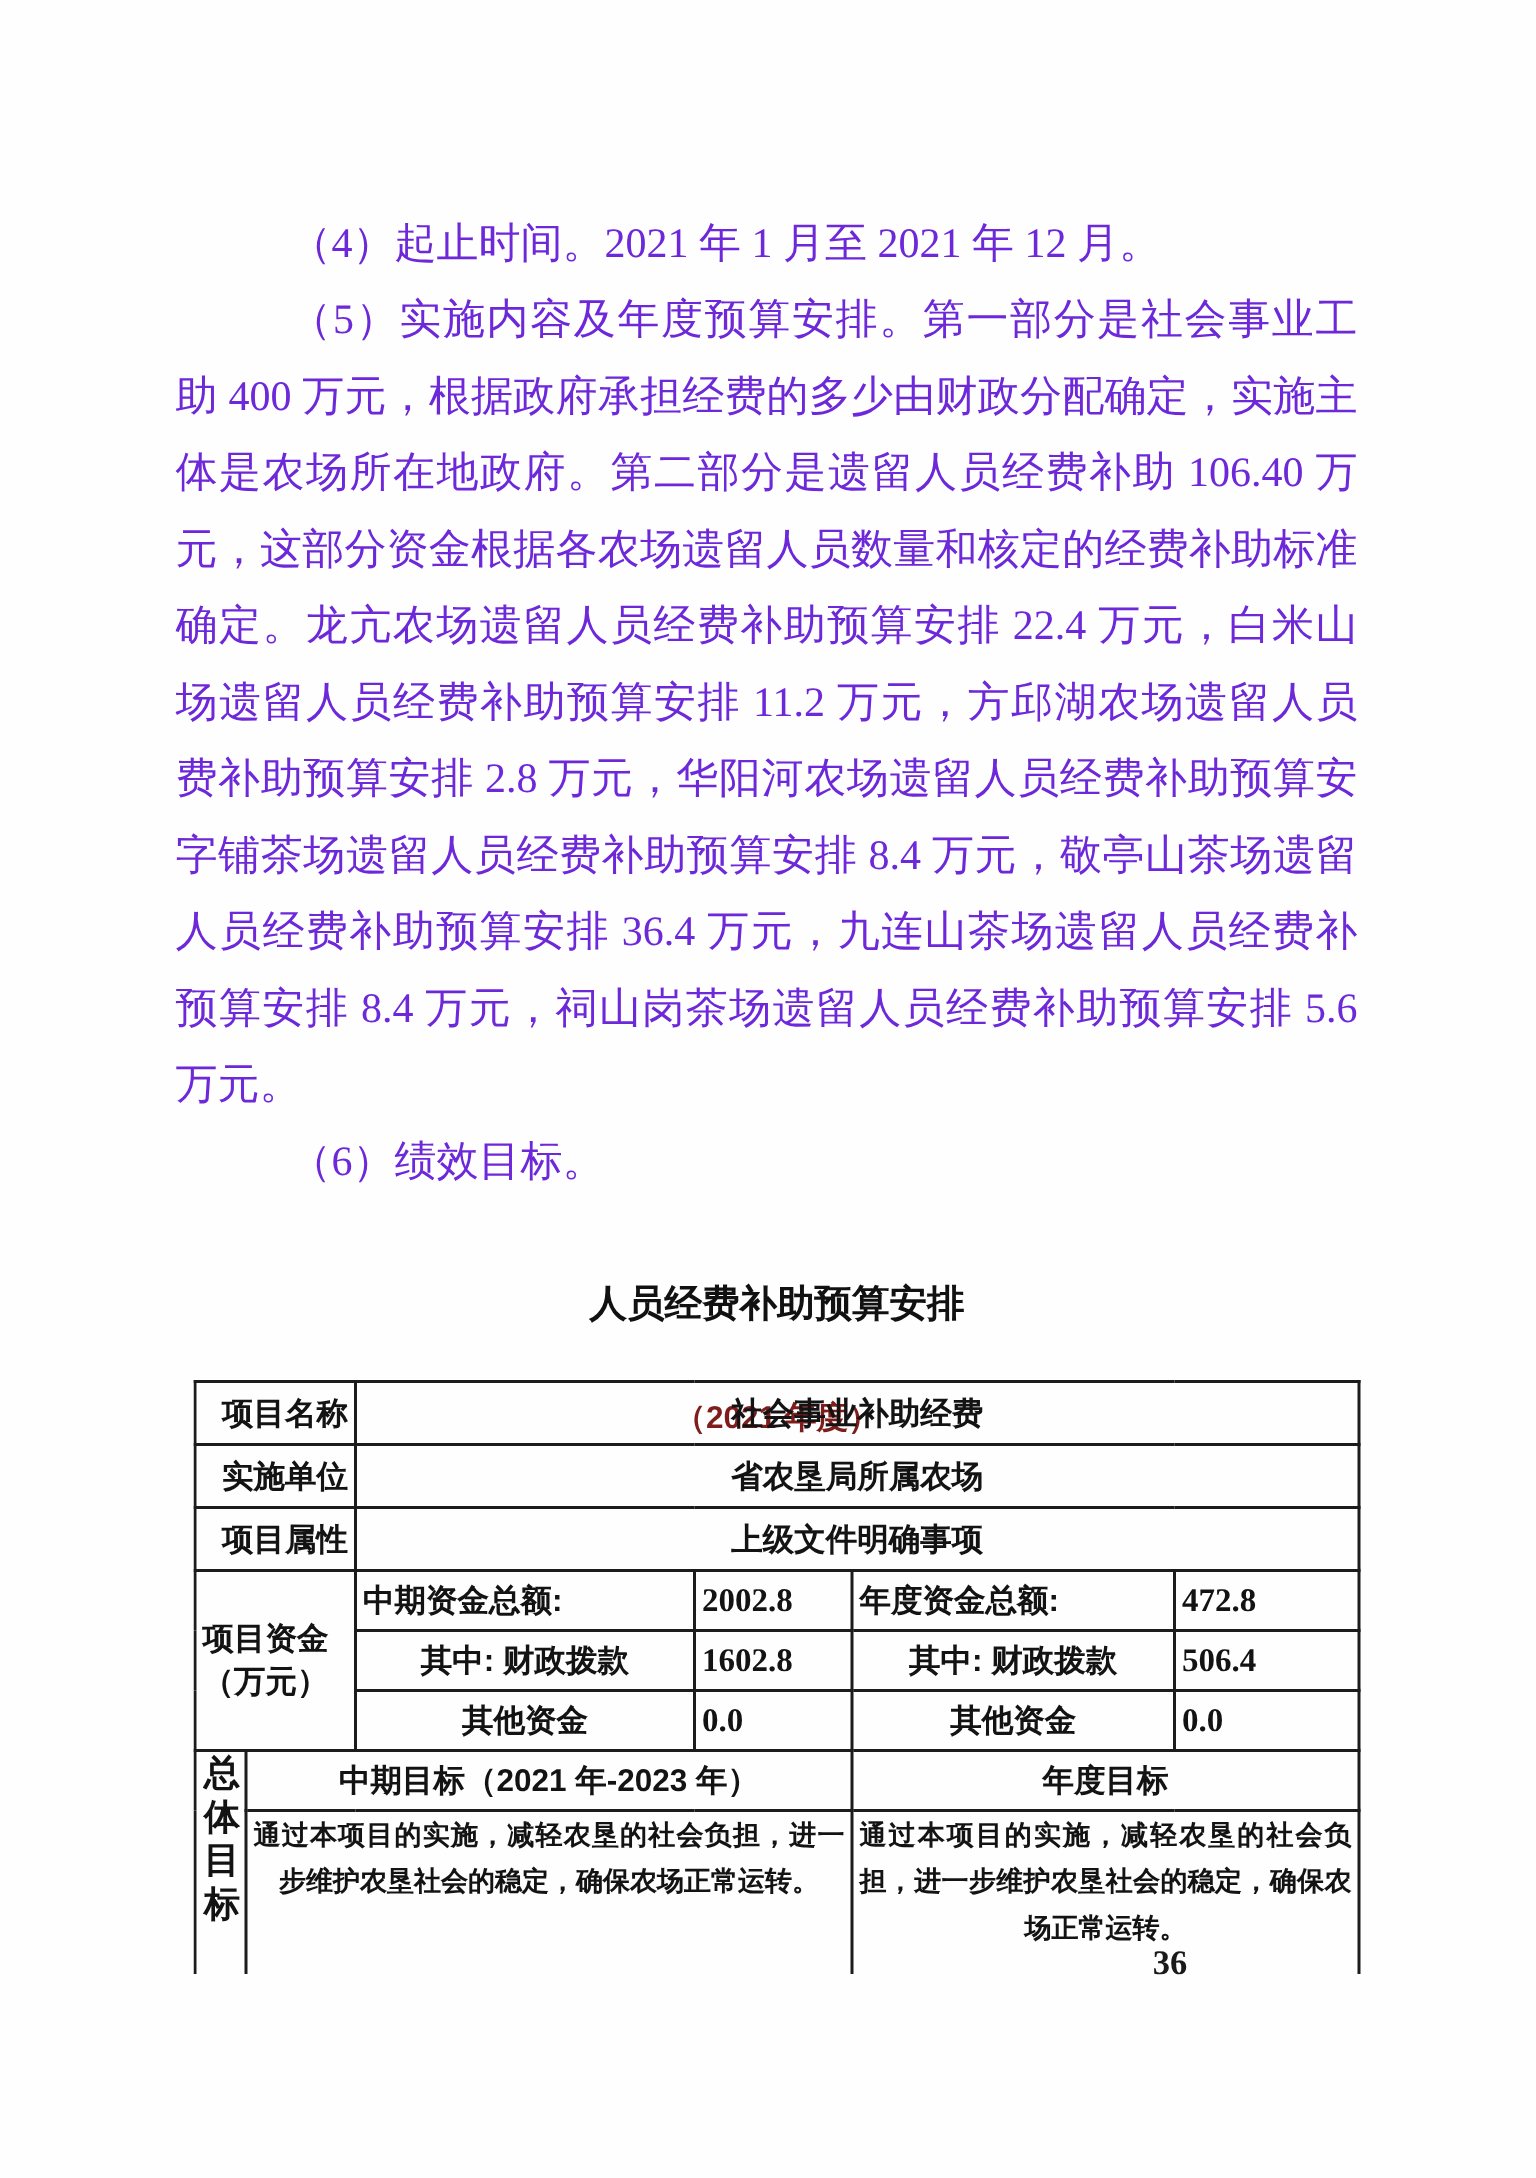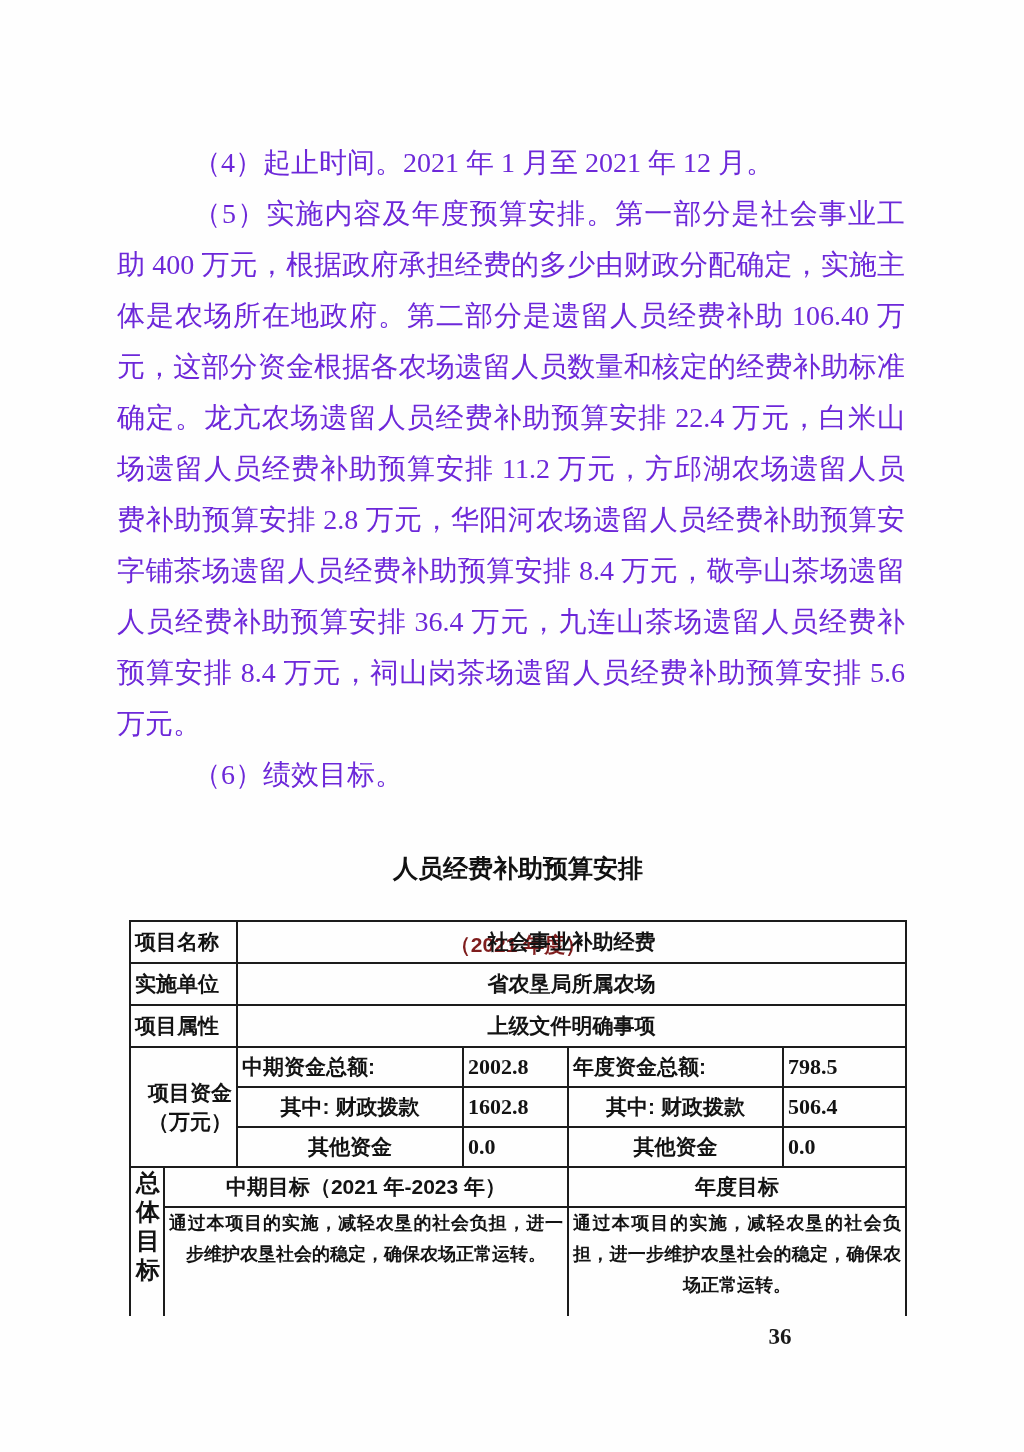--- a/index.html
+++ b/index.html
@@ -65,23 +65,23 @@
     width: 776px;
     font-family: "Liberation Sans", "DejaVu Sans", sans-serif;
     font-size: 21px;
     font-weight: 600;
     color: #131313;
   }
   table.decl td { border: 2px solid #1c1c1c; padding: 0 4px; }
   tr.r42 { height: 42px; }
   tr.r40 { height: 40px; }
   tr.goalrow { height: 130px; }
-  td.lbl  { text-align: left; }
+  td.lbl  { text-align: right; }
   td.val  { text-align: center; }
-  td.fund-lbl { text-align: right; line-height: 29px; }
+  td.fund-lbl { text-align: left; line-height: 29px; }
   td.flabel-left { text-align: left; padding-left: 6px; }
   td.flabel-center { text-align: center; }
   td.num {
     text-align: left;
     padding-right: 6px;
     font-family: "Liberation Serif", "DejaVu Serif", serif;
     font-size: 22px;
     font-weight: 600;
   }
   td.vcell { vertical-align: top; padding-top: 16px; }
@@ -100,21 +100,21 @@
     font-size: 18px;
     line-height: 31px;
     text-align: justify;
     text-align-last: center;
     text-justify: inter-character;
   }
 
   
   .page-number {
     position: absolute;
-    left: 755px; top: 1324px; width: 50px;
+    left: 755px; top: 1296px; width: 50px;
     text-align: center;
     font-family: "Liberation Serif", "DejaVu Serif", serif;
     font-size: 23px; font-weight: bold;
     color: #1a1a1a;
   }
 </style>
 </head>
 <body>
 
 <div class="page">
@@ -162,21 +162,21 @@
         <td colspan="4" class="val">上级文件明确事项</td>
       </tr>
       <tr class="r40">
         <td colspan="2" rowspan="3" class="fund-lbl">
           <div>项目资金</div>
           <div>（万元）</div>
         </td>
         <td class="flabel-left">中期资金总额:</td>
         <td class="num">2002.8</td>
         <td class="flabel-left">年度资金总额:</td>
-        <td class="num">798.5</td>
+        <td class="num">472.8</td>
       </tr>
       <tr class="r40">
         <td class="flabel-center">其中: 财政拨款</td>
         <td class="num">1602.8</td>
         <td class="flabel-center">其中: 财政拨款</td>
         <td class="num">506.4</td>
       </tr>
       <tr class="r40">
         <td class="flabel-center">其他资金</td>
         <td class="num">0.0</td>

